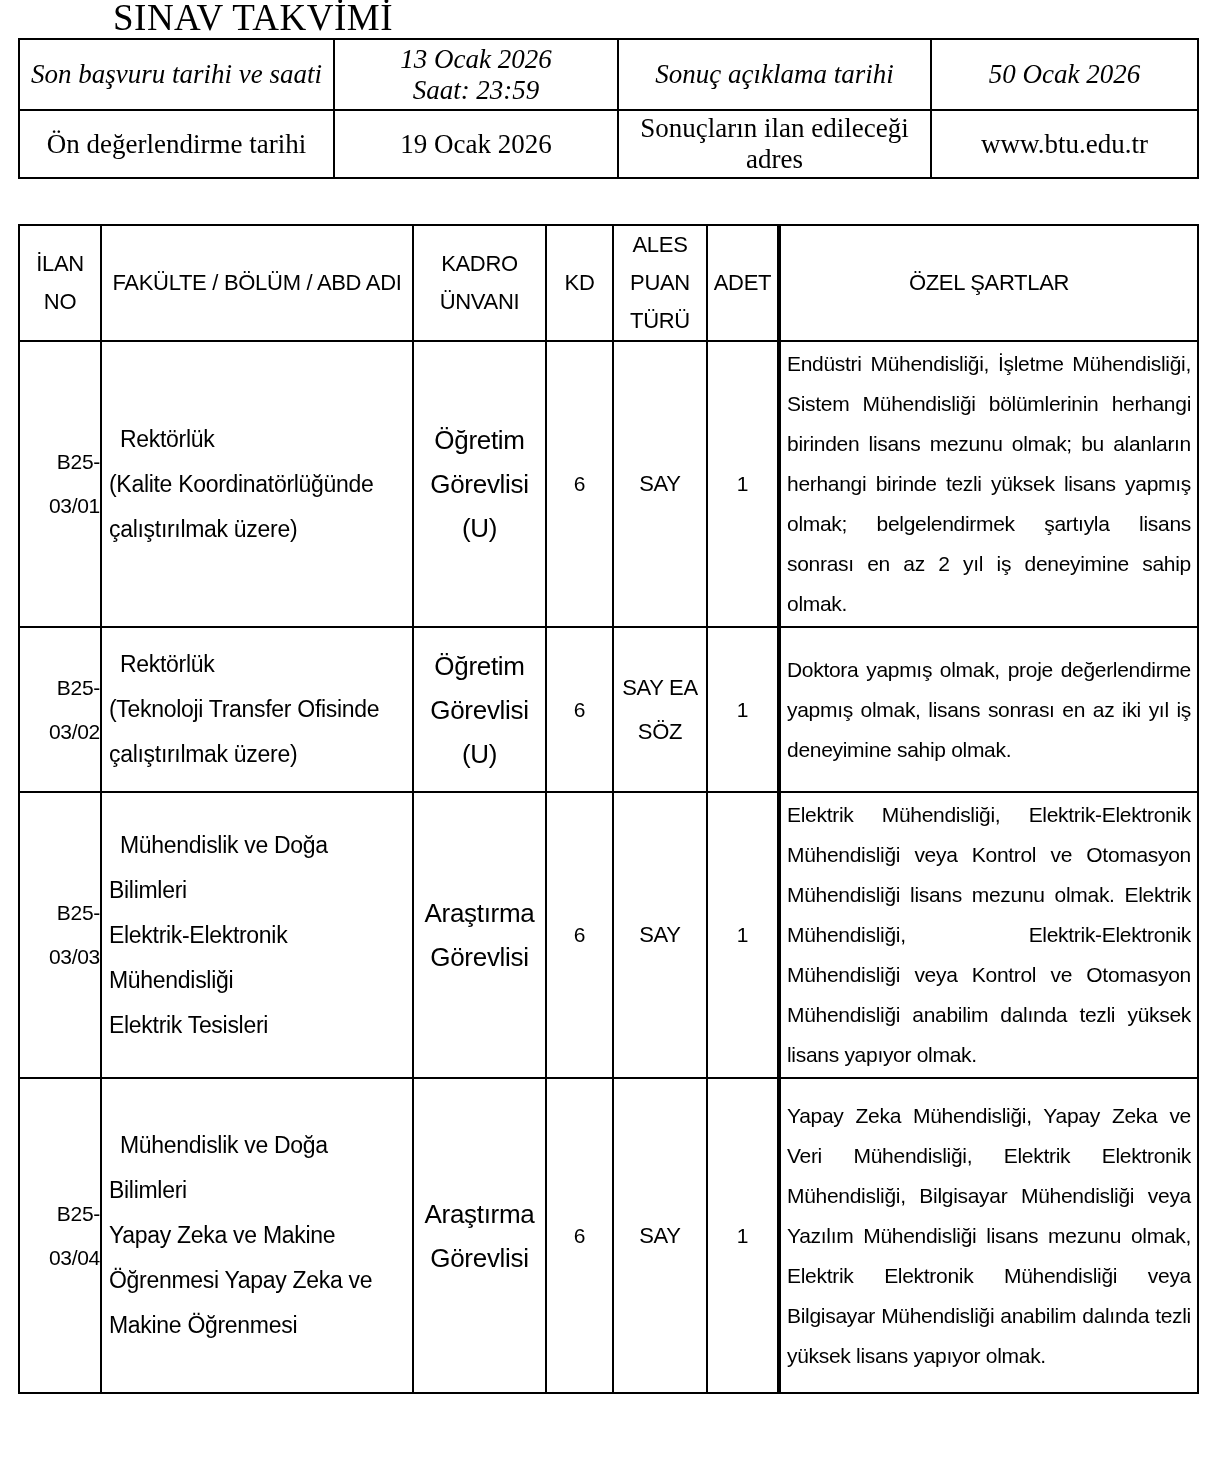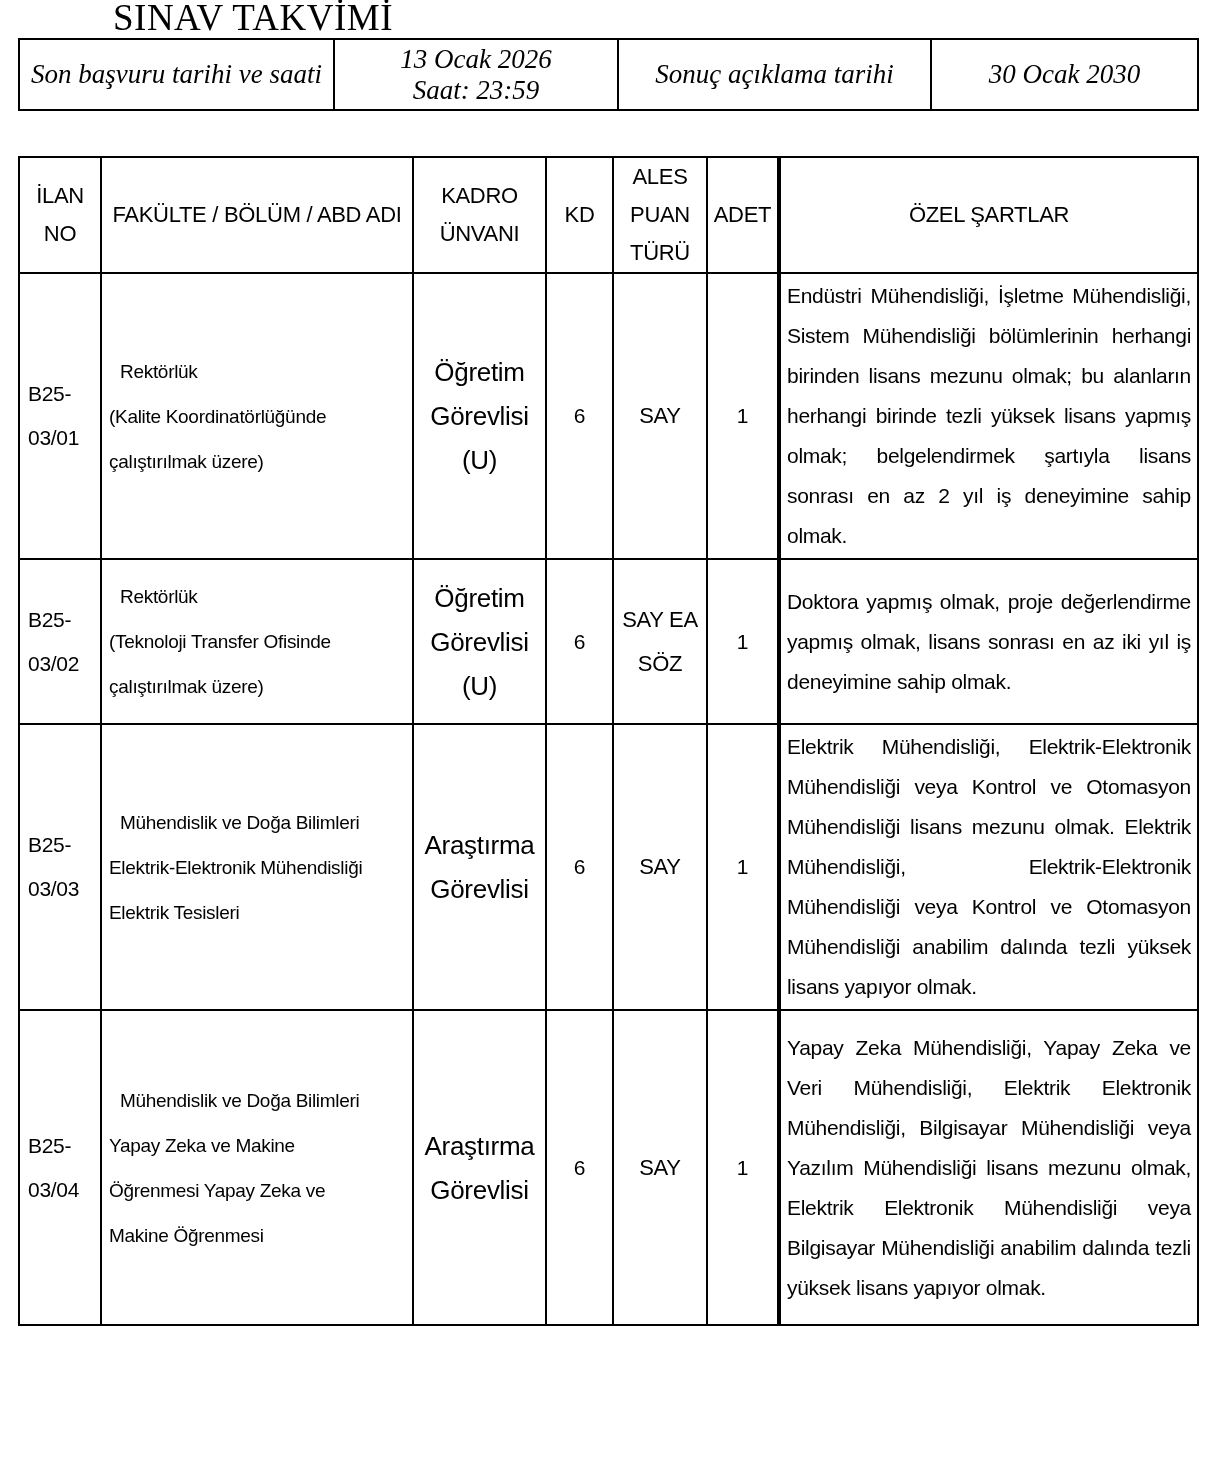--- a/index.html
+++ b/index.html
@@ -67,26 +67,26 @@
   .positions tr.row4 { height: 315px; }
   .positions th {
     font-size: 22px;
     line-height: 38px;
     text-align: center;
     white-space: pre-line;
   }
   .c-ilan {
     font-size: 21px;
     line-height: 44px;
-    text-align: left;
+    text-align: right;
     white-space: pre-line;
     padding-left: 8px;
   }
   .c-fak {
-    font-size: 19px;
+    font-size: 23px;
     line-height: 45px;
     text-align: left;
     white-space: pre-line;
     padding: 0 4px 0 7px;
     text-indent: 11px;
     letter-spacing: -0.5px;
   }
   .c-kadro {
     font-size: 26px;
     line-height: 44px;
@@ -125,21 +125,27 @@
         <col style="width:284px">
         <col style="width:313px">
         <col style="width:267px">
     </colgroup>
     <tbody>
       <tr class="r1">
         <td>Son başvuru tarihi ve saati</td>
         <td>13 Ocak 2026
 Saat: 23:59</td>
         <td>Sonuç açıklama tarihi</td>
-        <td>30 Ocak 2030</td>
+        <td>50 Ocak 2026</td>
+      </tr>
+      <tr class="r2">
+        <td>Ön değerlendirme tarihi</td>
+        <td>19 Ocak 2026</td>
+        <td>Sonuçların ilan edileceği adres</td>
+        <td>www.btu.edu.tr</td>
       </tr>
     </tbody>
   </table>
 
   <table class="positions">
     <colgroup>
       <col style="width:82px">
         <col style="width:312px">
         <col style="width:133px">
         <col style="width:67px">

